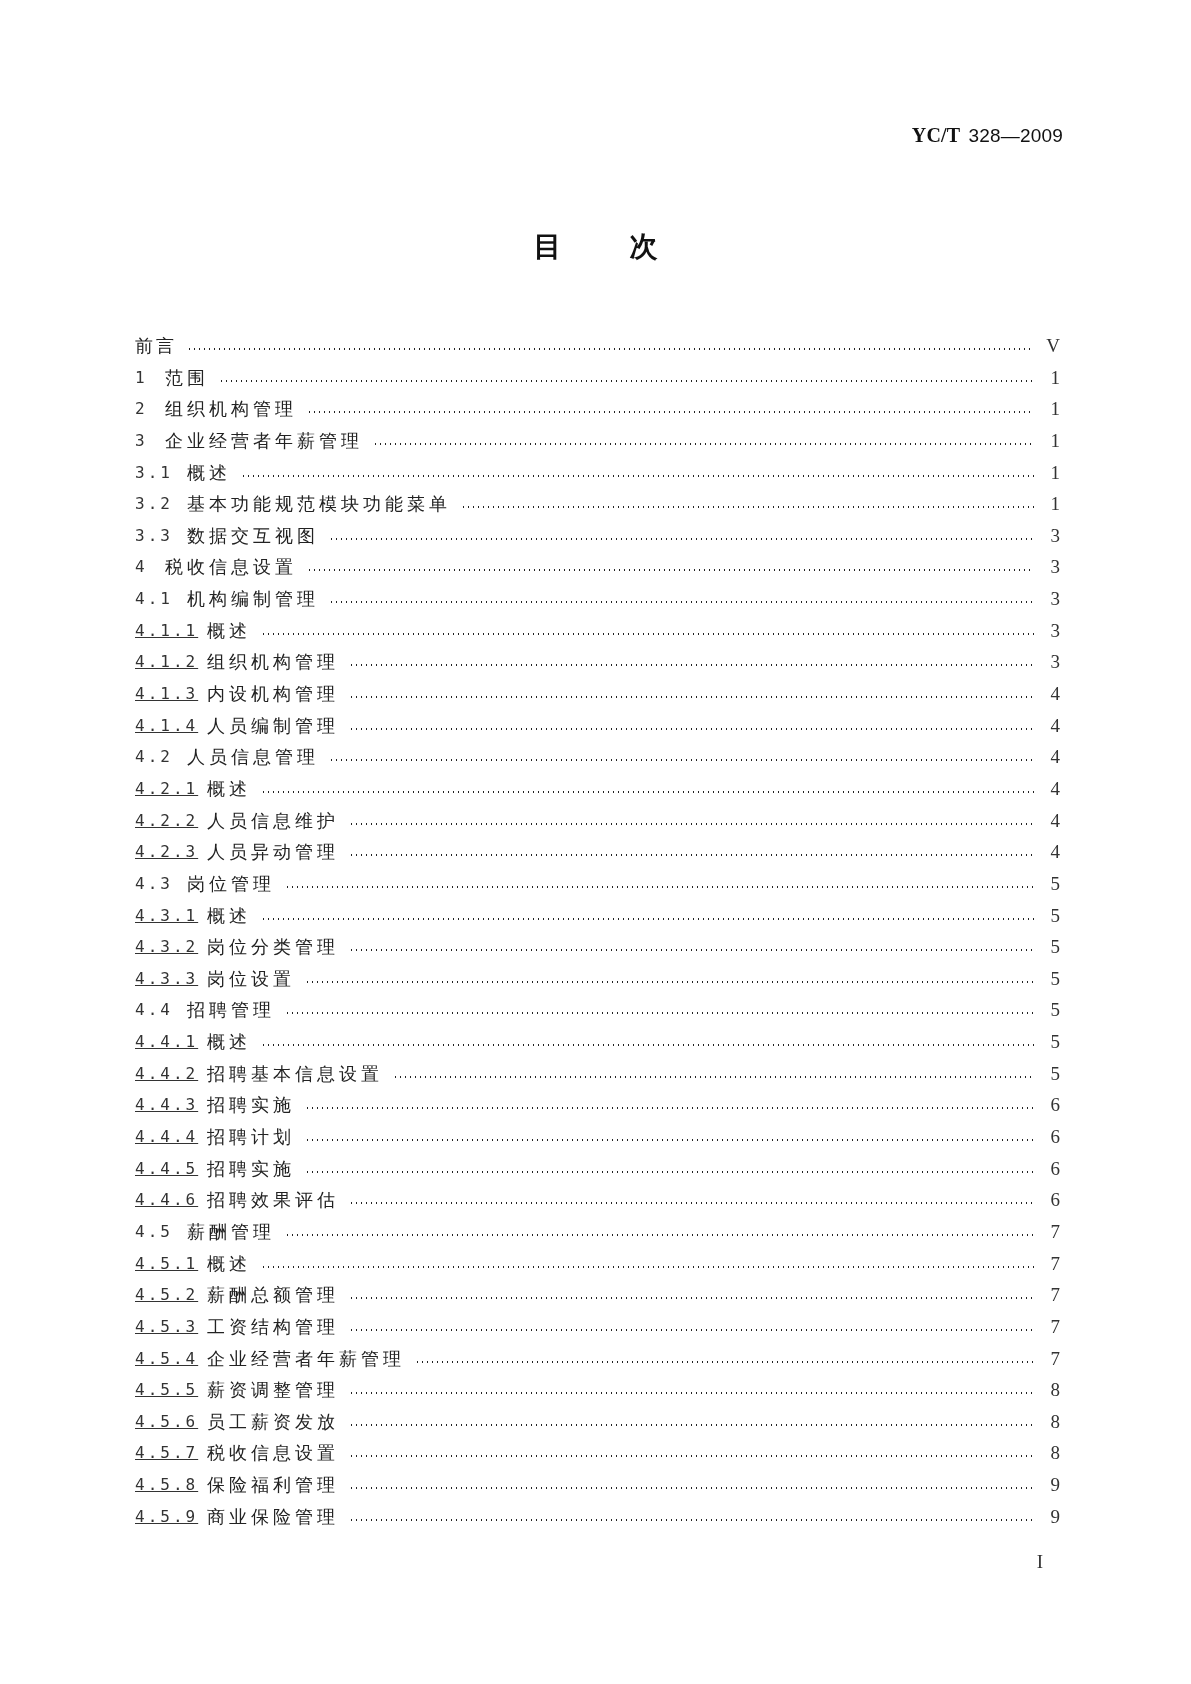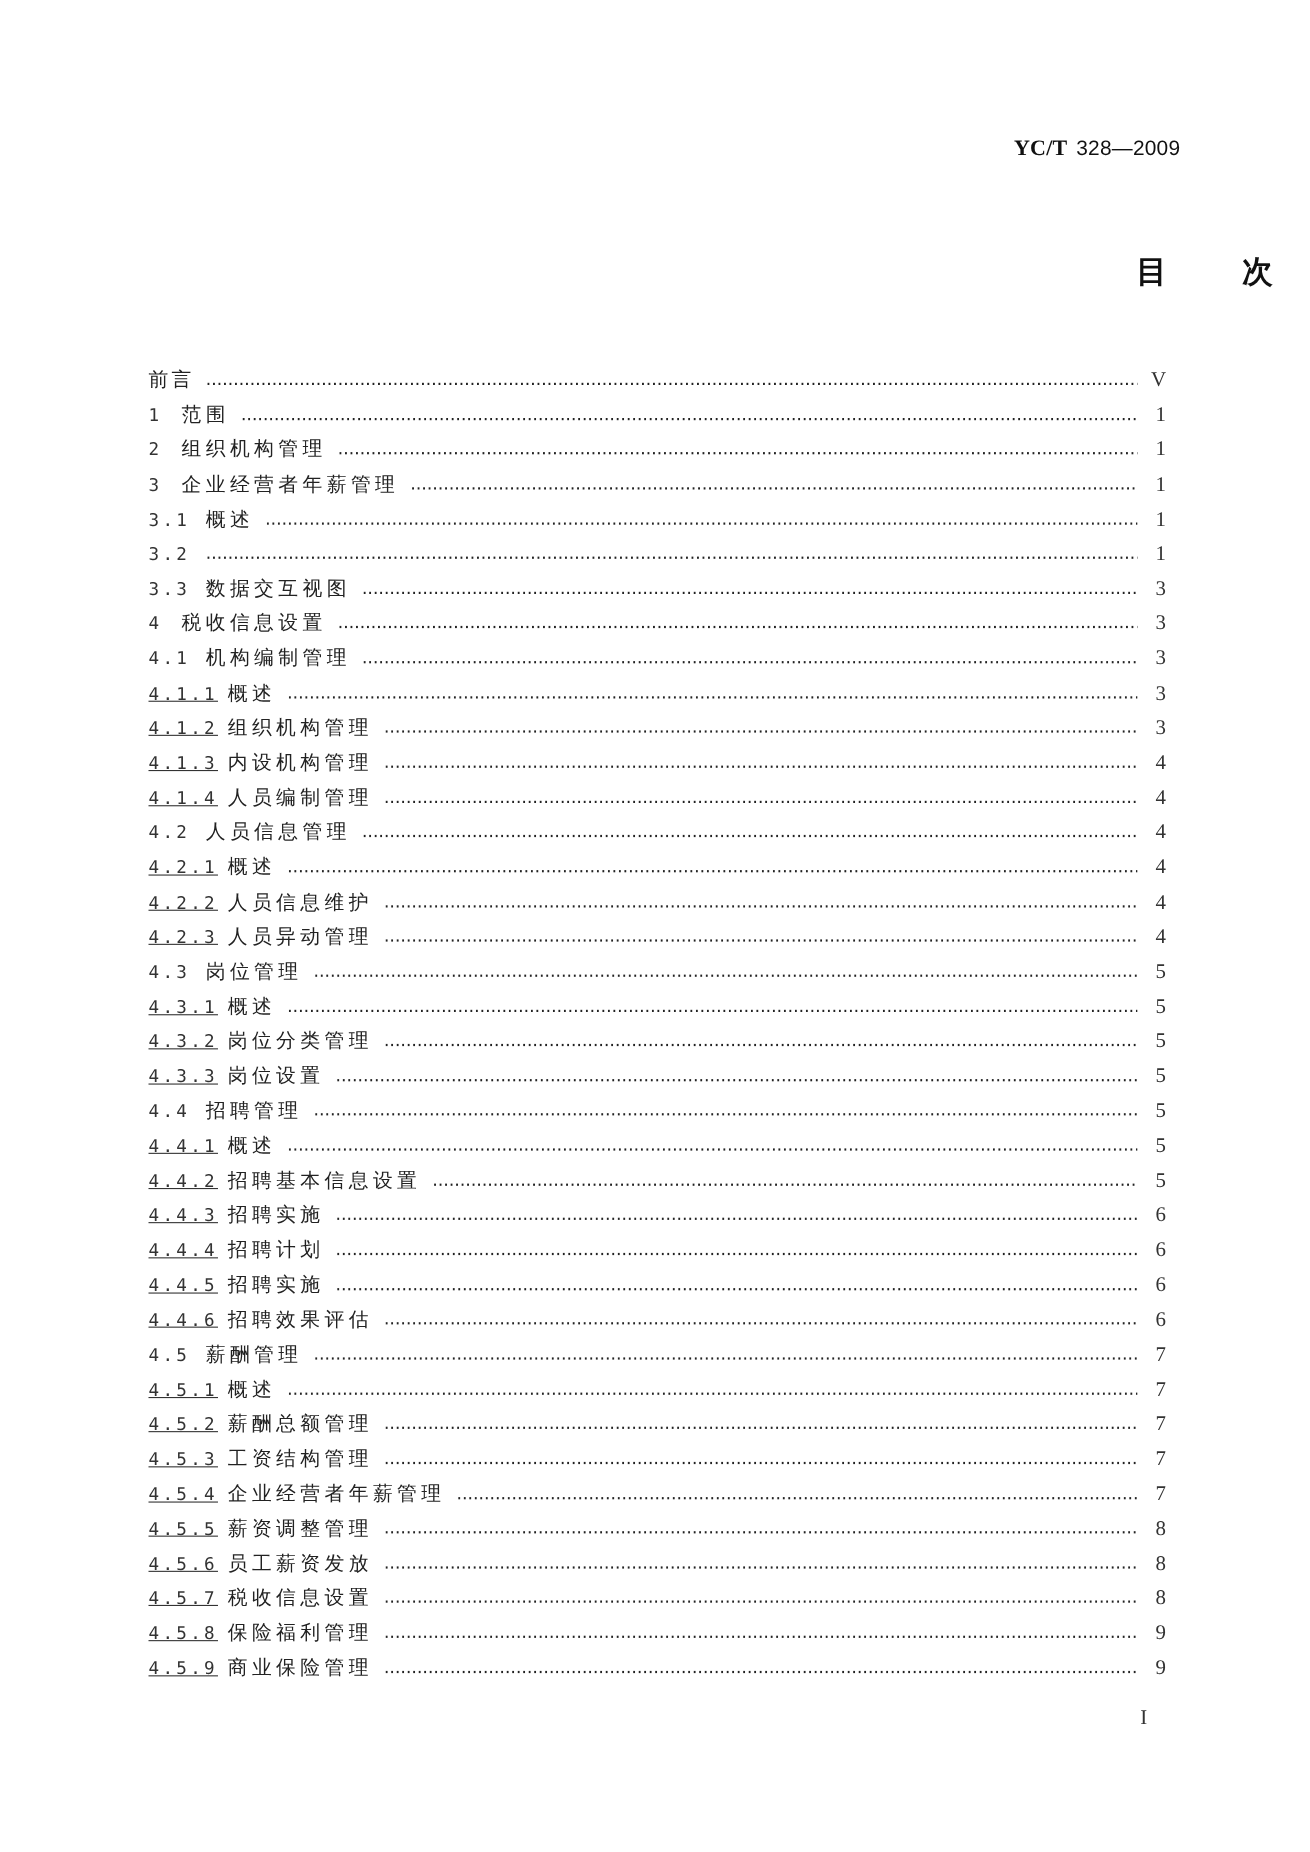--- a/index.html
+++ b/index.html
@@ -11,38 +11,38 @@
       width: 1191px;
       height: 1684px;
       position: relative;
       overflow: hidden;
       color: #1a1a1a;
       font-family: "DejaVu Serif", "Liberation Serif", serif;
     }
     .std-code {
       position: absolute;
       top: 124px;
-      right: 118px;
+      right: 128px;
       font-family: "Liberation Sans", "DejaVu Sans", sans-serif;
       font-size: 19px;
       color: #111;
       letter-spacing: 0.2px;
     }
     .std-code .prefix {
       font-family: "Liberation Serif", "DejaVu Serif", serif;
       font-weight: bold;
       font-size: 20px;
       margin-right: 8px;
     }
     .toc-title {
       position: absolute;
       top: 228px;
       left: 0;
       width: 100%;
-      text-align: right;
+      text-align: center;
       font-family: "DejaVu Sans", "Liberation Sans", sans-serif;
       font-size: 28px;
       font-weight: bold;
       color: #111;
     }
     .toc-title span {
       display: inline-block;
       margin: 0 34px;
     }
     .toc {
@@ -152,20 +152,21 @@
       <span class="toc-page">1</span>
     </li>
     <li class="toc-row lvl-2">
       <span class="toc-num">3.1</span>
       <span class="toc-label">概述</span>
       <span class="toc-leader"></span>
       <span class="toc-page">1</span>
     </li>
     <li class="toc-row lvl-2">
       <span class="toc-num">3.2</span>
+      <span class="toc-label">基本功能规范模块功能菜单</span>
       <span class="toc-leader"></span>
       <span class="toc-page">1</span>
     </li>
     <li class="toc-row lvl-2">
       <span class="toc-num">3.3</span>
       <span class="toc-label">数据交互视图</span>
       <span class="toc-leader"></span>
       <span class="toc-page">3</span>
     </li>
     <li class="toc-row lvl-1">

